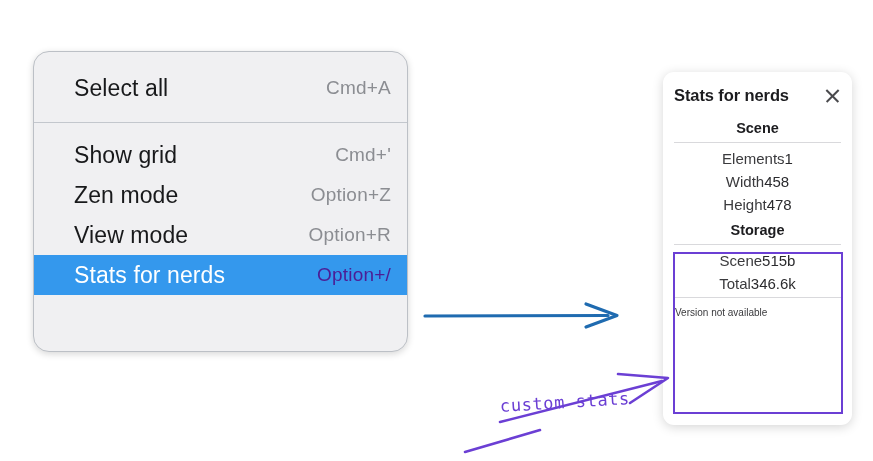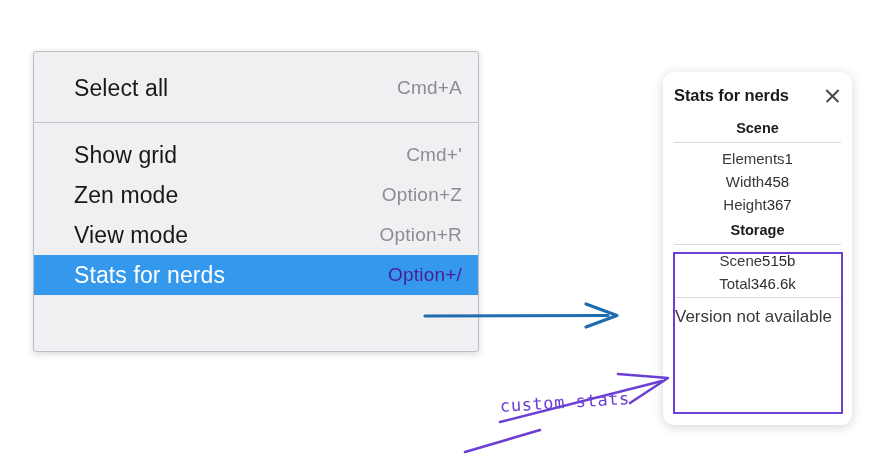--- a/index.html
+++ b/index.html
@@ -5,24 +5,24 @@
   html,body{margin:0;padding:0;}
   body{
     width:873px;height:461px;
     background:#ffffff;
     font-family:"Liberation Sans", sans-serif;
     position:relative;overflow:hidden;
   }
 
   
   #context-menu{
-    position:absolute;left:33px;top:51px;width:446px;height:301px;
+    position:absolute;left:33px;top:51px;width:375px;height:301px;
     background:#f0f0f2;
     border:1px solid #bcc0c6;
-    border-radius:3px;
+    border-radius:16px;
     box-shadow:0 2px 7px rgba(0,0,0,0.16);
     box-sizing:border-box;
     overflow:hidden;
   }
   .menu-group{padding:0;}
   .menu-group + .menu-group{border-top:1px solid #c3c7cd;}
   .menu-group.first{padding-top:16px;padding-bottom:14px;}
   .menu-group.second{padding-top:12px;padding-bottom:14px;}
   .menu-item{
     position:relative;
@@ -97,21 +97,21 @@
     height:1px;background:#d9d9dc;margin:2px 0 4px;
   }
   .stat-row{
     display:flex;justify-content:center;align-items:center;
     height:23px;
     font-size:15px;
     color:#3a3a3d;
   }
   .stat-row .sv{color:#2b2b2e;}
   .stat-note{
-    font-size:17px;
+    font-size:10px;
     color:#3a3a3d;
     padding:5px 0 0 1px;
   }
 
   
   #custom-stats-box{
     position:absolute;
     left:673px;top:252px;width:170px;height:162px;
     border:2px solid #6b3fd4;
     box-sizing:border-box;
@@ -177,21 +177,21 @@
   <div class="stat-row">
     <span class="sl">Elements</span>
     <span class="sv">1</span>
   </div>
   <div class="stat-row">
     <span class="sl">Width</span>
     <span class="sv">458</span>
   </div>
   <div class="stat-row">
     <span class="sl">Height</span>
-    <span class="sv">367</span>
+    <span class="sv">478</span>
   </div>
 
   <div class="sect-title">Storage</div>
   <div class="sect-rule"></div>
   <div class="stat-row">
     <span class="sl">Scene</span>
     <span class="sv">515b</span>
   </div>
   <div class="stat-row">
     <span class="sl">Total</span>

